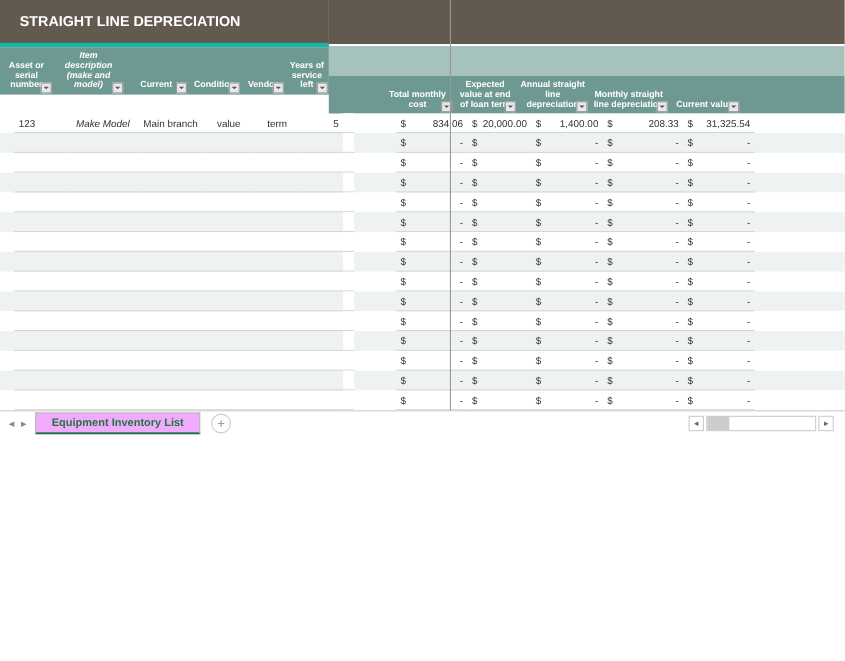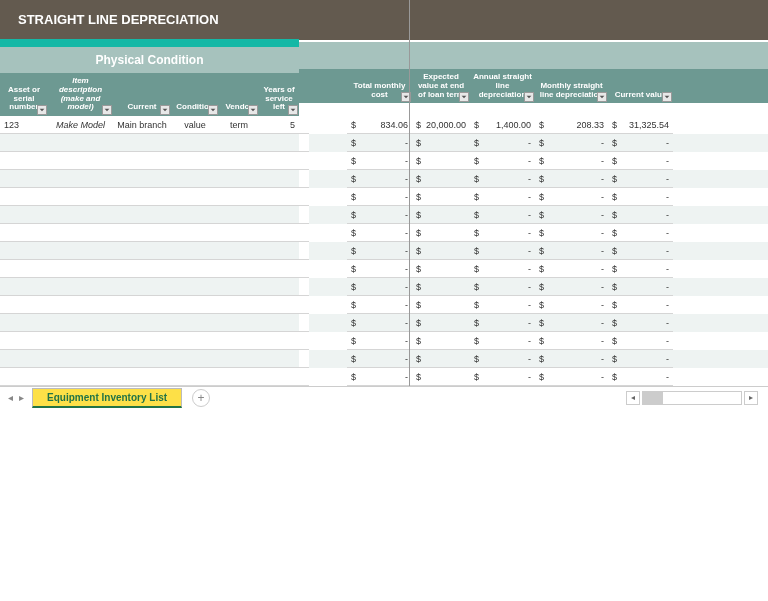--- a/index.html
+++ b/index.html
@@ -1,24 +1,24 @@
 <!DOCTYPE html>
 <html><head>
 <meta charset="utf-8">
 <style>
 * { box-sizing: border-box; margin: 0; padding: 0; }
 body { font-family: 'Segoe UI', Arial, sans-serif; font-size: 10px; background: #fff; }
 .container { width: 768px; position: relative; }
-.title-bar { background: #635a4f; color: #fff; font-weight: bold; font-size: 13px; padding: 12px 18px; border-bottom: 8px solid #14b8a6; }
+.title-bar { background: #635a4f; color: #fff; font-weight: bold; font-size: 13px; padding: 12px 18px; border-bottom: 4px solid #14b8a6; }
 .sub-header { background: #a6c2bd; color: #fff; font-weight: bold; font-size: 12px; text-align: center; padding: 6px 0; }
 .col-headers { display: flex; background: #6d9992; color: #fff; font-size: 8px; font-weight: bold; align-items: flex-end; }
 .col-headers .cell { position: relative; padding: 4px 2px 4px 2px; text-align: center; display: flex; align-items: flex-end; justify-content: center; min-height: 34px; line-height: 1.1; }
 .filter-icon { position: absolute; right: 1px; bottom: 1px; width: 10px; height: 10px; background: #e8e8e8; border: 1px solid #999; display: flex; align-items: center; justify-content: center; }
 .filter-icon svg { width: 6px; height: 6px; }
-.data-row { display: flex; font-size: 9px; color: #333; }
+.data-row { display: flex; font-size: 9px; color: #333; padding-left: 13px; }
 .data-row .cell { padding: 2px 4px; border-bottom: 1px solid #d5d5d5; display: flex; align-items: center; min-height: 18px; white-space: nowrap; overflow: hidden; }
 .data-row:nth-child(odd) { background: #fff; }
 .data-row:nth-child(even) { background: #eef3f2; }
 .c1 { width: 48px; }
 .c2 { width: 65px; text-align: center; justify-content: center; font-style: italic; }
 .c3 { width: 58px; text-align: right; justify-content: center; }
 .c4 { width: 48px; text-align: center; justify-content: center; }
 .c5 { width: 40px; text-align: center; justify-content: center; }
 .c6 { width: 40px; text-align: right; justify-content: flex-end; }
 .gap { width: 10px; background: #fff; }
@@ -29,40 +29,39 @@
 .c11 { width: 65px; }
 .money { display: flex; justify-content: space-between; width: 100%; }
 .money .cur { flex: 0 0 auto; }
 .money .val { flex: 1 1 auto; text-align: right; }
 .left-block { width: 299px; display: flex; flex-direction: column; }
 .right-block { flex: 1; display: flex; flex-direction: column; }
 .top-row { display: flex; }
 .sheet-tabs { display: flex; align-items: center; background: #fff; border-top: 1px solid #ccc; padding: 2px 0; height: 22px; }
 .nav-arrows { display: flex; padding: 0 8px; gap: 6px; color: #888; }
 .nav-arrows span { cursor: pointer; font-size: 10px; }
-.tab { border: 1px solid #bbb; border-bottom: 2px solid #217346; padding: 3px 14px; font-size: 10px; font-weight: bold; color: #217346; background: #fde047; }
+.tab { border: 1px solid #bbb; border-bottom: 2px solid #217346; padding: 3px 14px; font-size: 10px; font-weight: bold; color: #217346; background: #f0abfc; }
 .add-sheet { width: 18px; height: 18px; border: 1px solid #ccc; border-radius: 50%; display: flex; align-items: center; justify-content: center; margin-left: 10px; color: #888; font-size: 12px; cursor: pointer; }
 .hscroll { margin-left: auto; display: flex; align-items: center; gap: 2px; padding-right: 10px; }
 .scroll-btn { width: 14px; height: 14px; border: 1px solid #ccc; display: flex; align-items: center; justify-content: center; font-size: 8px; color: #666; }
 .scroll-track { width: 100px; height: 14px; border: 1px solid #ccc; position: relative; }
 .scroll-thumb { position: absolute; left: 0; top: 0; width: 20px; height: 100%; background: #ccc; }
 .vertical-divider { position: absolute; left: 409px; top: 0; bottom: 22px; width: 1px; background: #999; z-index: 5; }
 .header-blank { background: #a6c2bd; min-height: 27px; }
 .title-blank { background: #635a4f; min-height: 42px; border-bottom: 2px solid #fff; }
 </style>
 </head>
 <body>
 
 <div class="container">
   <div class="vertical-divider"></div>
 
   <div class="top-row">
     <div class="left-block">
       <div class="title-bar">STRAIGHT LINE DEPRECIATION</div>
-      <div class="sub-header">Physical Condition</div>
       <div class="col-headers">
         <div class="cell c1">
             <span>Asset or serial number</span>
             <span class="filter-icon">
               <svg viewBox="0 0 10 10">
                 <path d="M1 3 L5 7 L9 3 Z" fill="#555"></path>
               </svg>
             </span>
           </div>
         <div class="cell c2">

